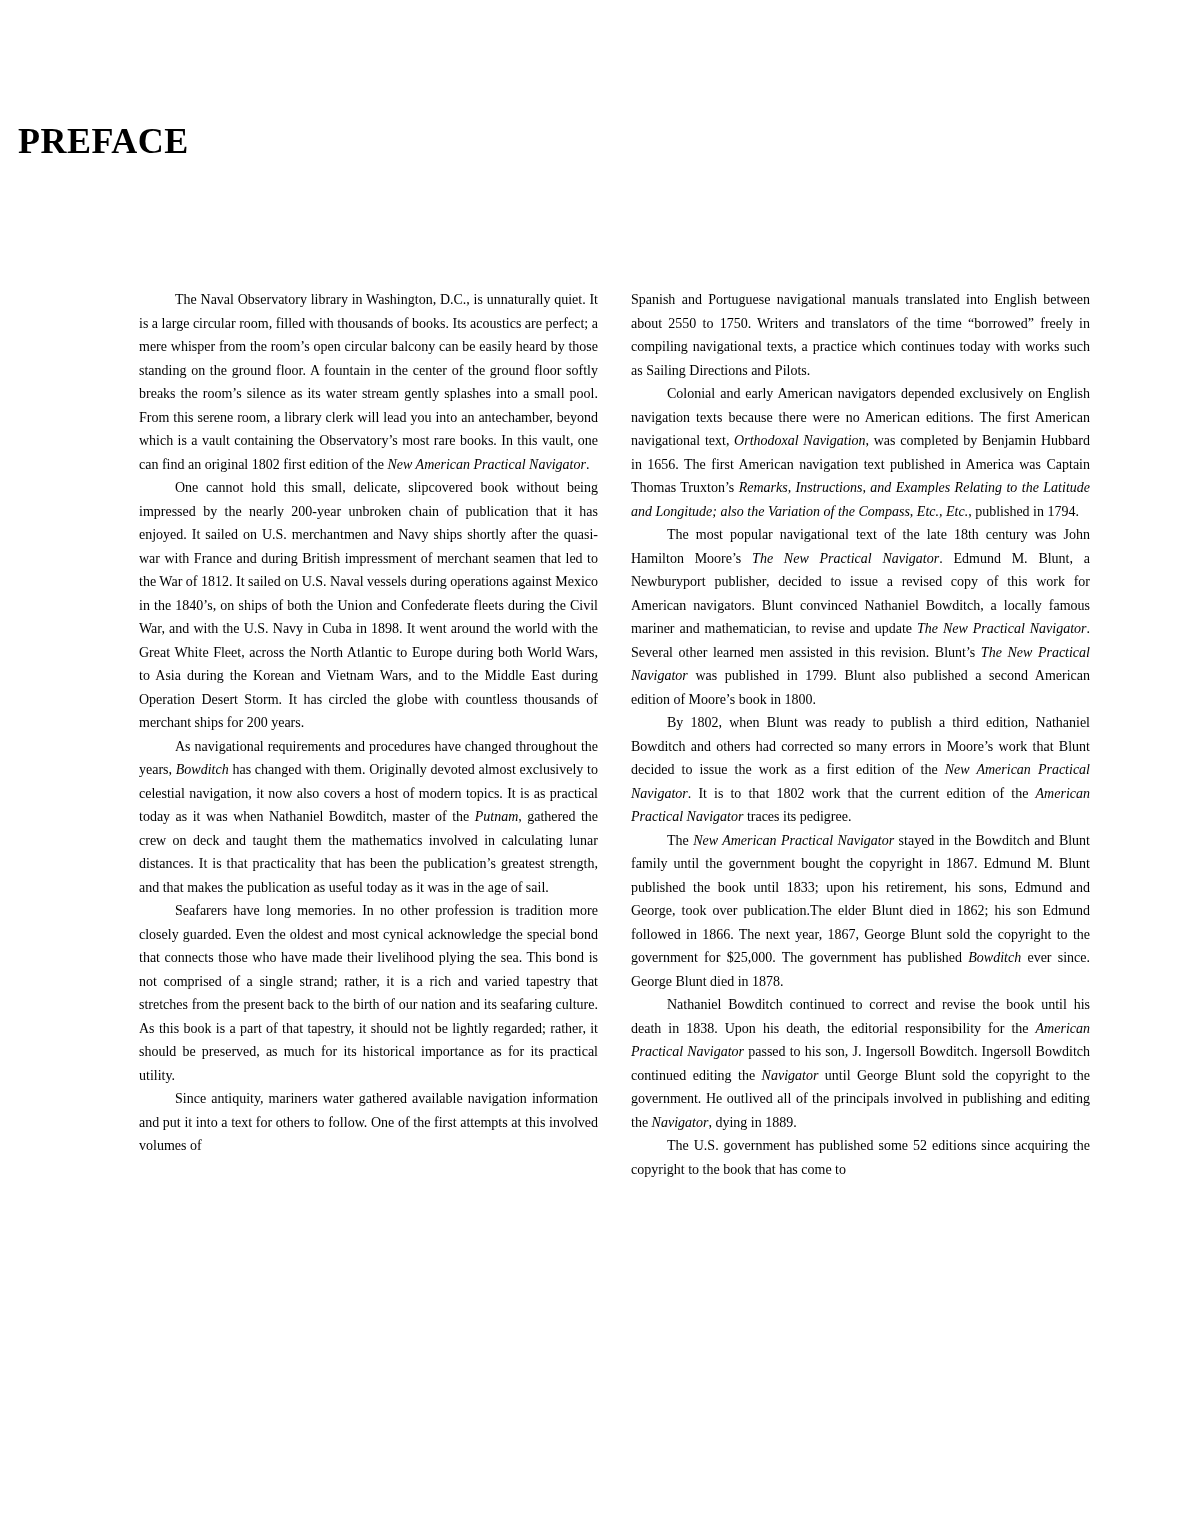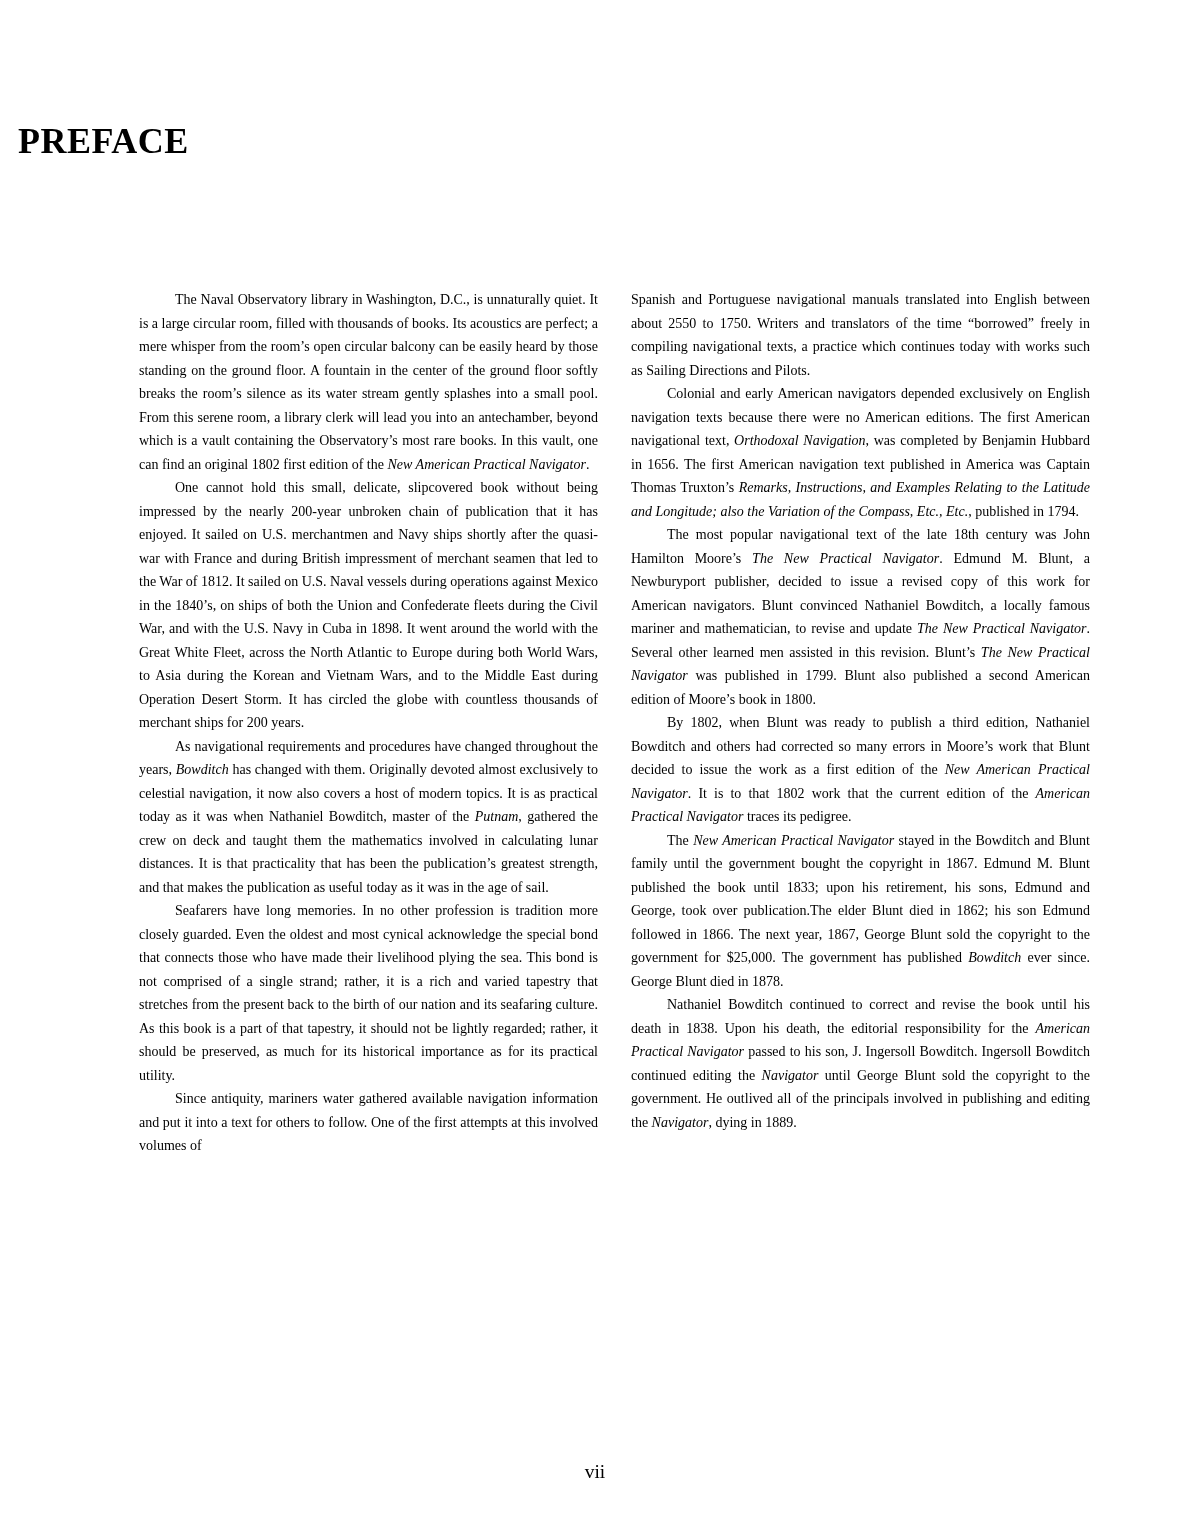--- a/index.html
+++ b/index.html
@@ -67,15 +67,15 @@
       <p class="para"><span>Seafarers have long memories. In no other profession is tradition more closely guarded. Even the oldest and most cynical acknowledge the special bond that connects those who have made their livelihood plying the sea. This bond is not comprised of a single strand; rather, it is a rich and varied tapestry that stretches from the present back to the birth of our nation and its seafaring culture. As this book is a part of that tapestry, it should not be lightly regarded; rather, it should be preserved, as much for its historical importance as for its practical utility.</span></p>
       <p class="para"><span>Since antiquity, mariners water gathered available navigation information and put it into a text for others to follow. One of the first attempts at this involved volumes of</span></p>
     </div>
   <div class="col col-right">
       <p class="para no-indent"><span>Spanish and Portuguese navigational manuals translated into English between about 2550 to 1750. Writers and translators of the time “borrowed” freely in compiling navigational texts, a practice which continues today with works such as Sailing Directions and Pilots.</span></p>
       <p class="para"><span>Colonial and early American navigators depended exclusively on English navigation texts because there were no American editions. The first American navigational text, </span><i>Orthodoxal Navigation</i><span>, was completed by Benjamin Hubbard in 1656. The first American navigation text published in America was Captain Thomas Truxton’s </span><i>Remarks, Instructions, and Examples Relating to the Latitude and Longitude; also the Variation of the Compass, Etc., Etc.</i><span>, published in 1794.</span></p>
       <p class="para"><span>The most popular navigational text of the late 18th century was John Hamilton Moore’s </span><i>The New Practical Navigator</i><span>. Edmund M. Blunt, a Newburyport publisher, decided to issue a revised copy of this work for American navigators. Blunt convinced Nathaniel Bowditch, a locally famous mariner and mathematician, to revise and update </span><i>The New Practical Navigator</i><span>. Several other learned men assisted in this revision. Blunt’s </span><i>The New Practical Navigator</i><span> was published in 1799. Blunt also published a second American edition of Moore’s book in 1800.</span></p>
       <p class="para"><span>By 1802, when Blunt was ready to publish a third edition, Nathaniel Bowditch and others had corrected so many errors in Moore’s work that Blunt decided to issue the work as a first edition of the </span><i>New American Practical Navigator</i><span>. It is to that 1802 work that the current edition of the </span><i>American Practical Navigator</i><span> traces its pedigree.</span></p>
       <p class="para"><span>The </span><i>New American Practical Navigator</i><span> stayed in the Bowditch and Blunt family until the government bought the copyright in 1867. Edmund M. Blunt published the book until 1833; upon his retirement, his sons, Edmund and George, took over publication.The elder Blunt died in 1862; his son Edmund followed in 1866. The next year, 1867, George Blunt sold the copyright to the government for $25,000. The government has published </span><i>Bowditch</i><span> ever since. George Blunt died in 1878.</span></p>
       <p class="para"><span>Nathaniel Bowditch continued to correct and revise the book until his death in 1838. Upon his death, the editorial responsibility for the </span><i>American Practical Navigator</i><span> passed to his son, J. Ingersoll Bowditch. Ingersoll Bowditch continued editing the </span><i>Navigator</i><span> until George Blunt sold the copyright to the government. He outlived all of the principals involved in publishing and editing the </span><i>Navigator</i><span>, dying in 1889.</span></p>
+      <p class="para"><span>The U.S. government has published some 52 editions since acquiring the copyright to the book that has come to</span></p>
     </div>
-  <div class="page-number">vii</div>
 </div>
 
 </body></html>

